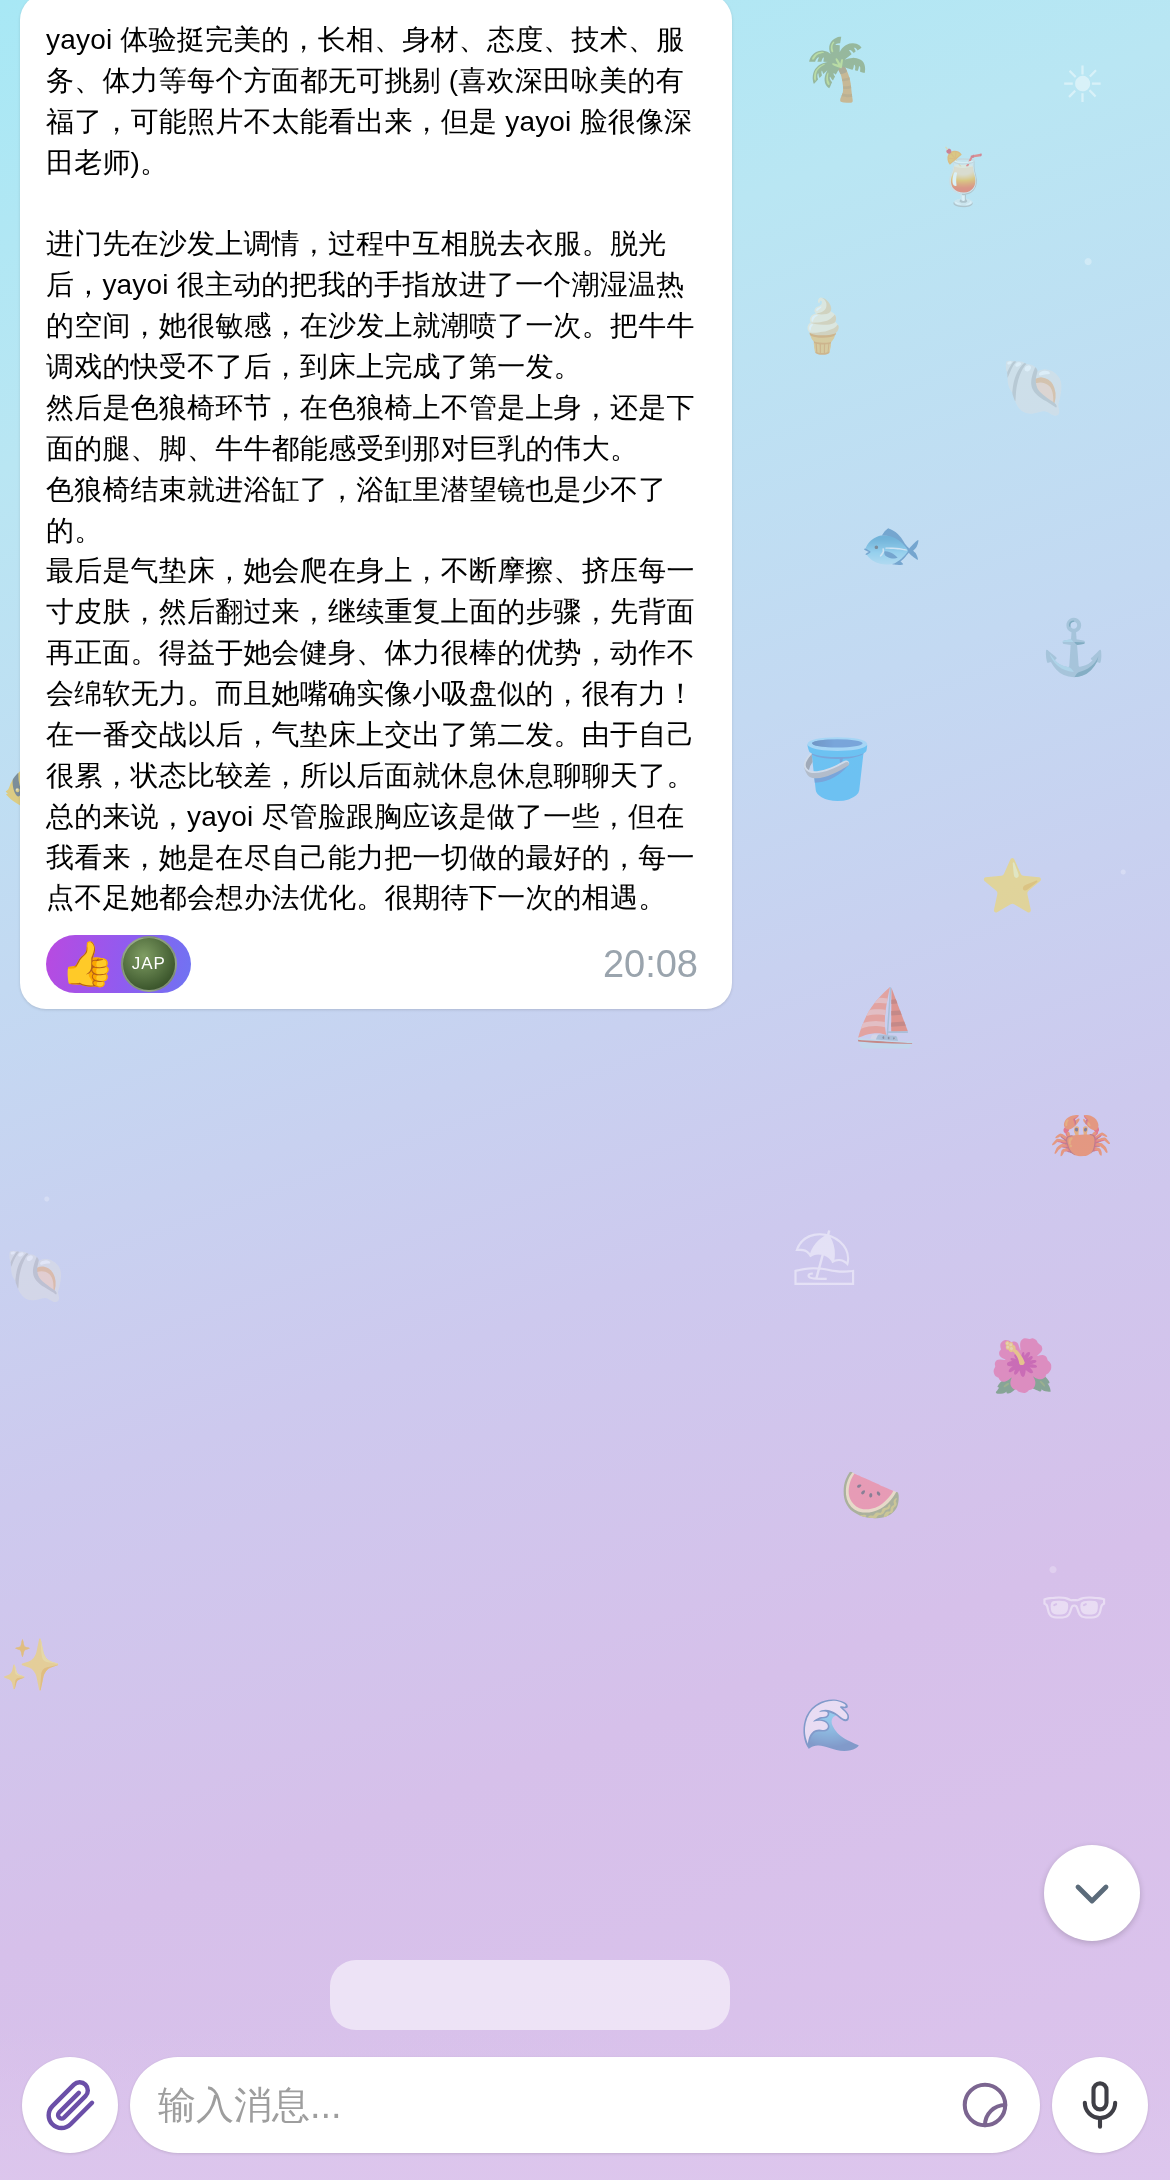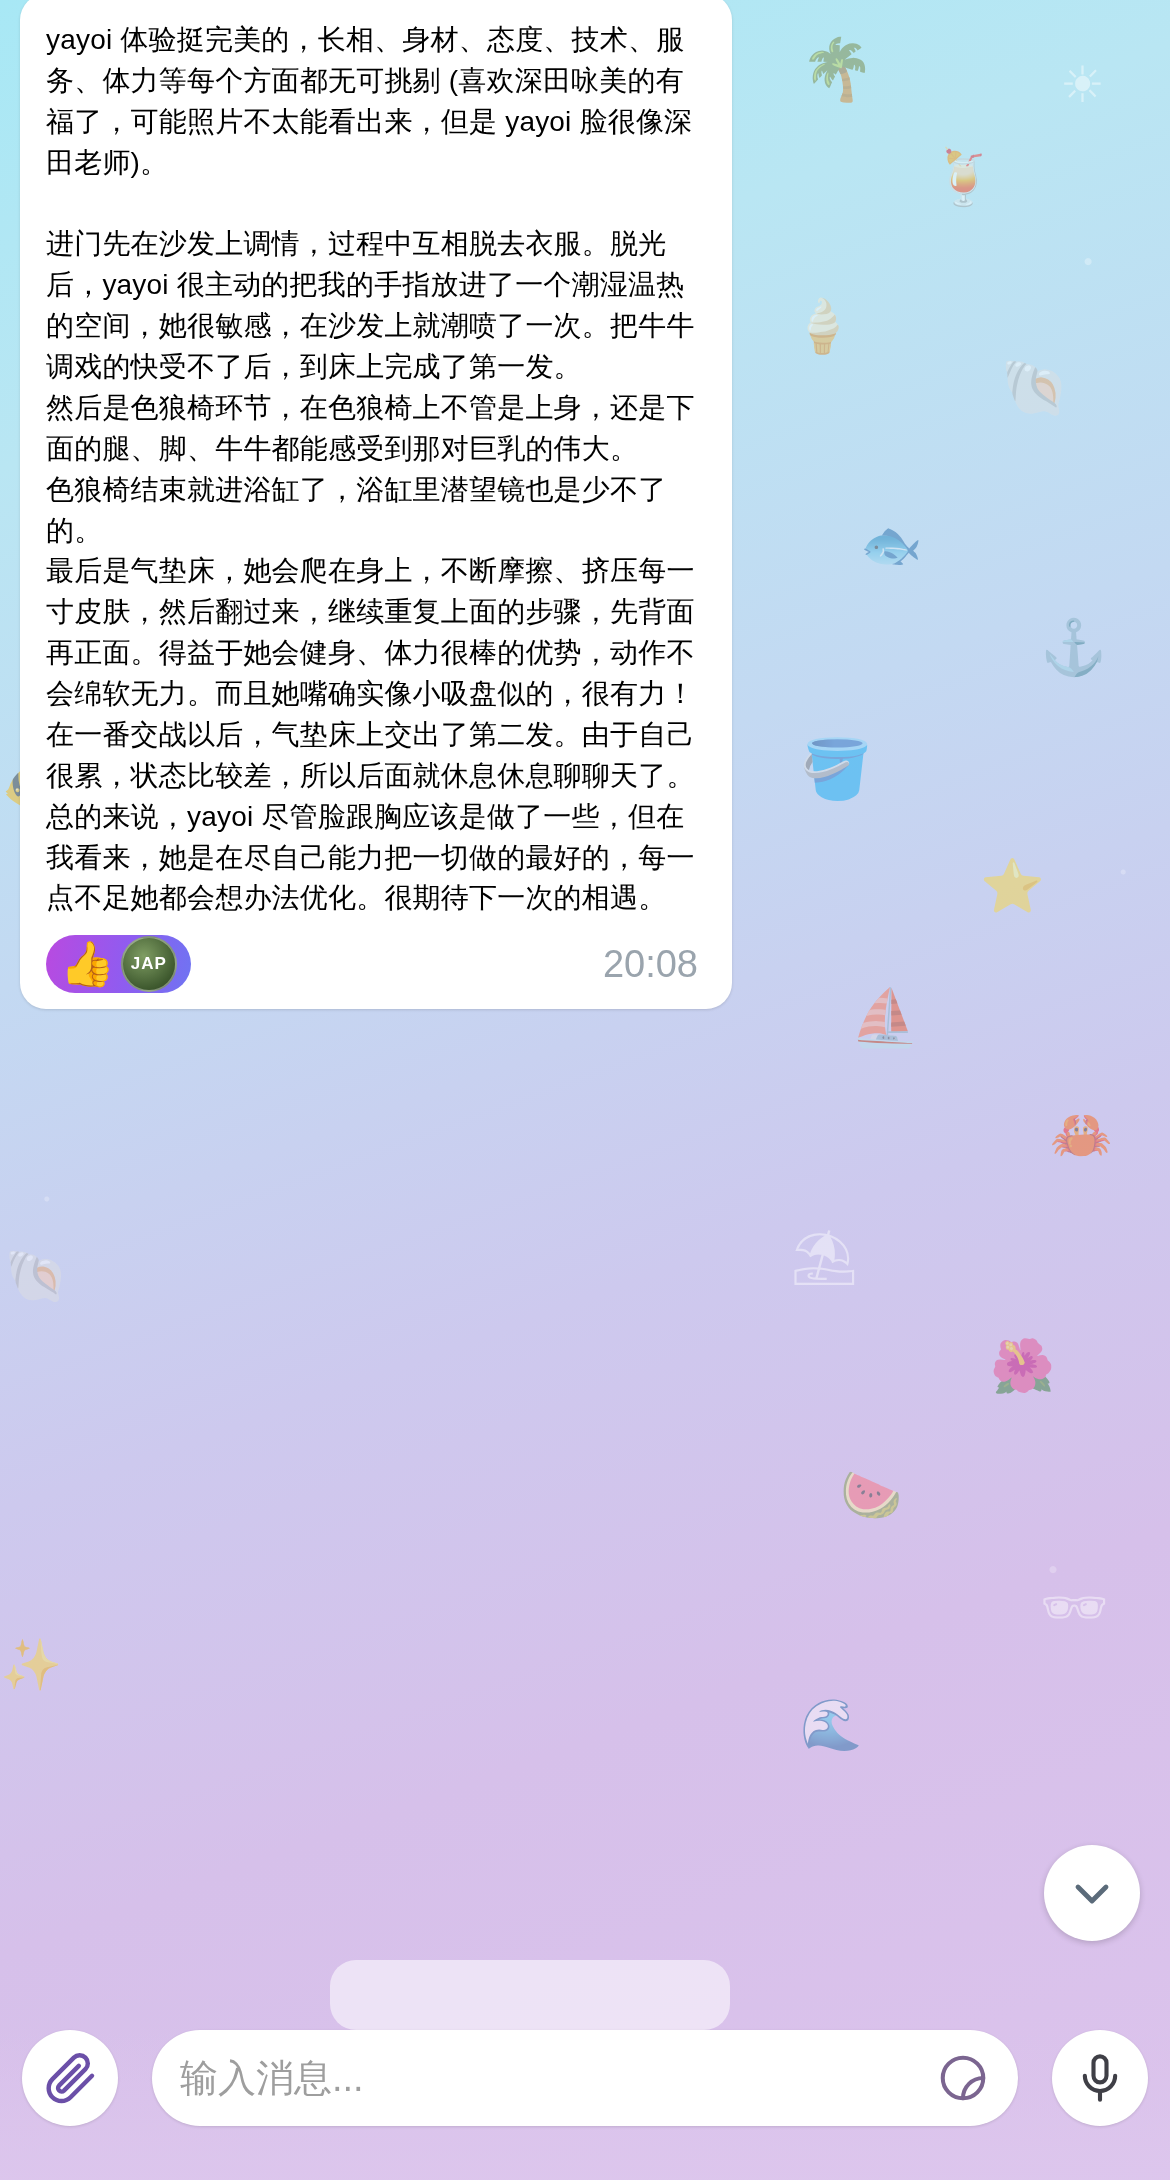--- a/index.html
+++ b/index.html
@@ -89,21 +89,21 @@
   .reaction-avatar {
     width: 56px;
     height: 56px;
     border-radius: 50%;
     background: radial-gradient(circle at 40% 35%, #7f9d63, #3f5a2f 70%, #2b3d20);
     display: flex;
     align-items: center;
     justify-content: center;
     color: #fff;
     font-size: 17px;
-    font-weight: bold;
+    font-weight: normal;
     letter-spacing: 1px;
     border: 2px solid rgba(255,255,255,0.35);
     box-sizing: border-box;
   }
   .timestamp {
     font-size: 38px;
     color: #9aa4ad;
     padding-right: 8px;
   }
 
@@ -134,24 +134,24 @@
   }
 
   
   .composer {
     position: absolute;
     left: 0;
     right: 0;
     bottom: 0;
     height: 150px;
     display: flex;
-    align-items: flex-start;
+    align-items: center;
     padding: 0 22px;
     box-sizing: border-box;
-    gap: 34px;
+    gap: 12px;
     background: linear-gradient(180deg, rgba(214,192,234,0.0) 0%, rgba(219,196,236,0.55) 40%, rgba(221,199,237,0.8) 100%);
   }
   .attach-btn {
     width: 96px;
     height: 96px;
     min-width: 96px;
     border-radius: 50%;
     background: #ffffff;
     display: flex;
     align-items: center;

